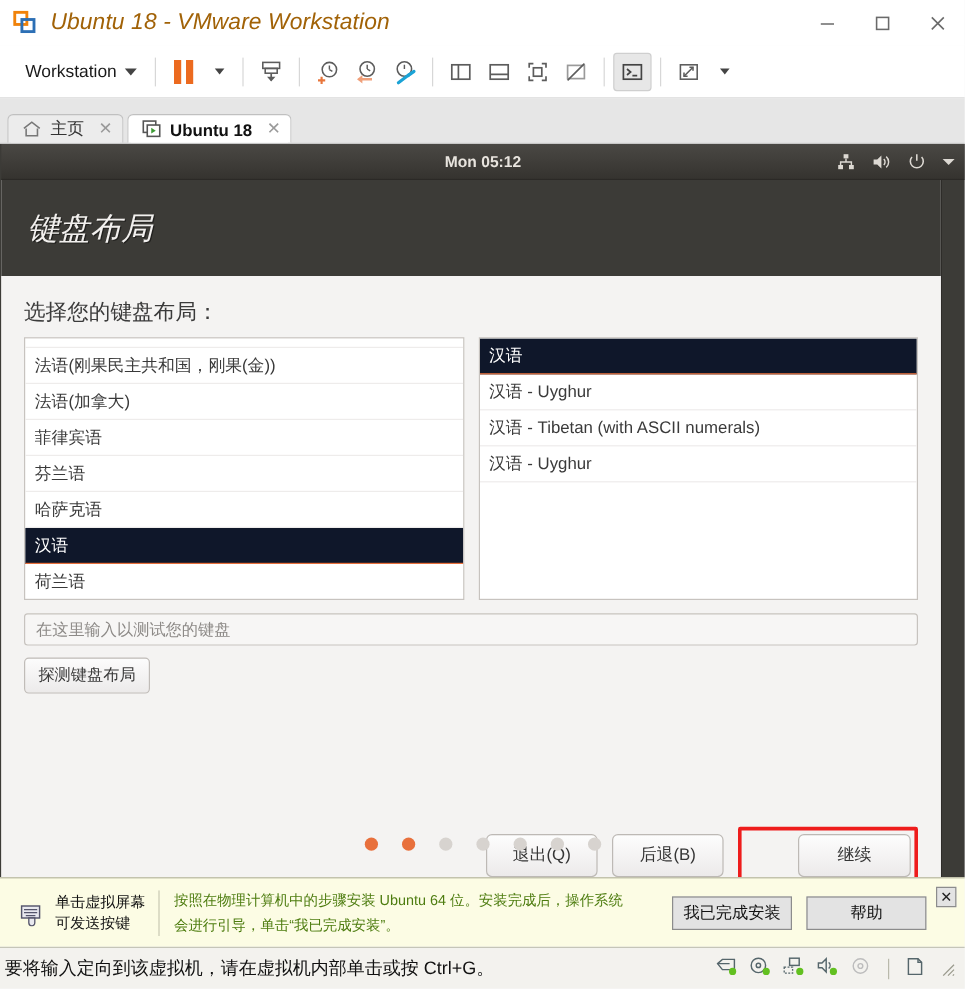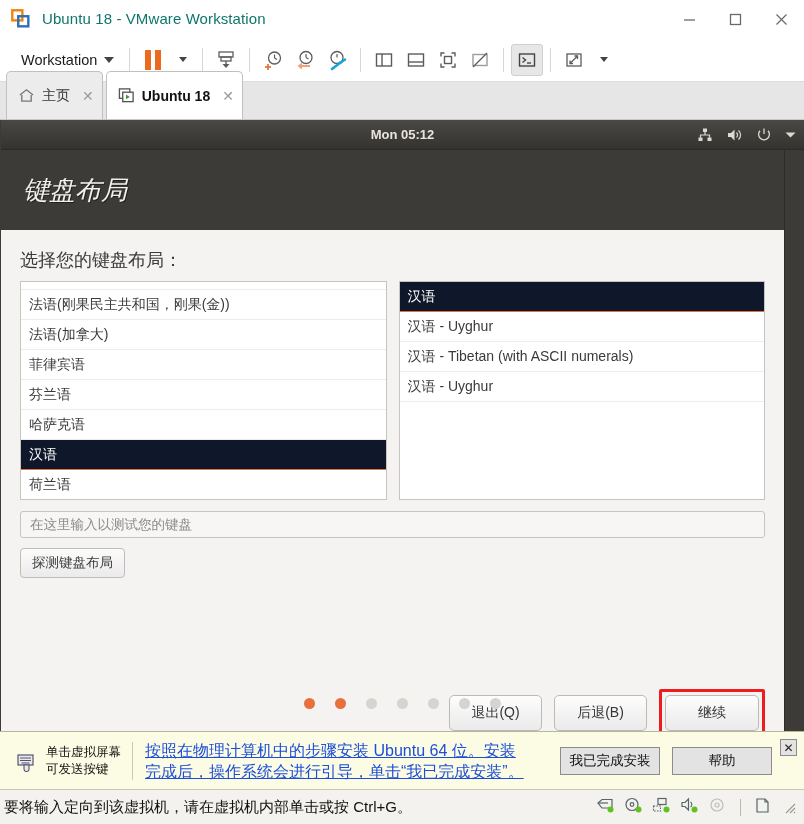--- a/index.html
+++ b/index.html
@@ -20,22 +20,23 @@
   .titlebar {
     height: 38px; min-height: 38px;
     background: #ffffff;
     display: flex; align-items: center;
     border-bottom: 1px solid #ffffff;
     position: relative;
   }
   .tb-logo { margin-left: 10px; width: 22px; height: 22px; display:block; }
   .tb-title {
     margin-left: 10px;
-    font-size: 15px; color: #0f766e;
+    font-size: 19px; color: #a16207;
     letter-spacing: .1px;
+    font-style: italic;
   }
   .winbtns { position: absolute; right: 0; top: 0; height: 38px; display: flex; }
   .winbtn {
     width: 46px; height: 38px; display: flex; align-items: center; justify-content: center;
     color: #5a5a5a;
   }
 
   
   .toolbar {
     height: 44px; min-height: 44px;
@@ -72,21 +73,21 @@
 
   
   .tabbar {
     height: 38px; min-height: 38px;
     background: #e6e6e6;
     display: flex; align-items: flex-end;
     padding-left: 6px;
     border-bottom: 1px solid #c8c8c8;
   }
   .tab {
-    height: 48px; display: flex; align-items: center;
+    height: 24px; display: flex; align-items: center;
     padding: 0 8px 0 11px; gap: 7px;
     border: 1px solid #c0c0c0; border-bottom: none;
     border-radius: 5px 5px 0 0;
     background: #ececec; color: #333; font-size: 14px;
     margin-right: 3px; position: relative; text-align: center;
   }
   .tab.active { background: #ffffff; color: #111; font-weight: bold; }
   .tab .tabclose { color: #9a9a9a; font-size: 14px; margin-left: 5px; }
 
   
@@ -177,21 +178,21 @@
     min-width: 93px; height: 36px;
     display: flex; align-items: center; justify-content: center;
     font-size: 14px; color: #353535;
     background: linear-gradient(#fdfdfd, #eceaea);
     border: 1px solid #bdb9b5; border-radius: 5px;
   }
   .hl-wrap {
     border: 3px solid #ee1c1c; padding: 3px; border-radius: 2px;
     display: flex;
   }
-  .hl-wrap .navbtn { min-width: 94px; }
+  .hl-wrap .navbtn { min-width: 94px; margin-left: 44px; }
 
   .dots {
     position: absolute; left: 0; right: 0; bottom: 22px;
     display: flex; justify-content: center; gap: 20px;
   }
   .dot { width: 11px; height: 11px; border-radius: 50%; background: #d7d3cf; }
   .dot.on { background: #e8703c; }
 
   
   .notify {
@@ -200,21 +201,21 @@
     border-top: 1px solid #b6b6a0;
     display: flex; align-items: center;
     padding: 0 8px; position: relative;
   }
   .nt-kbd { margin: 0 8px 0 8px; display:flex; align-items:center; }
   .nt-hint {
     font-size: 12.5px; color: #111; line-height: 17px;
     padding-right: 11px;
   }
   .nt-divider { width: 1px; height: 38px; background: #c9c9b4; margin-right: 12px; }
-  .nt-msg { font-size: 16px; color: #1d4ed8; line-height: 21px; max-width: 385px; text-decoration: underline; }
+  .nt-msg { font-size: 12px; color: #4d7c0f; line-height: 21px; max-width: 385px; }
   .nt-actions { margin-left: auto; display: flex; align-items: center; gap: 12px; padding-right: 24px; }
   .nt-btn {
     min-width: 100px; height: 28px;
     display: flex; align-items: center; justify-content: center;
     font-size: 13.5px; color: #111;
     background: #e3e3e3; border: 1px solid #8c8c8c;
   }
   .nt-close {
     position: absolute; right: 7px; top: 7px;
     width: 17px; height: 17px;

